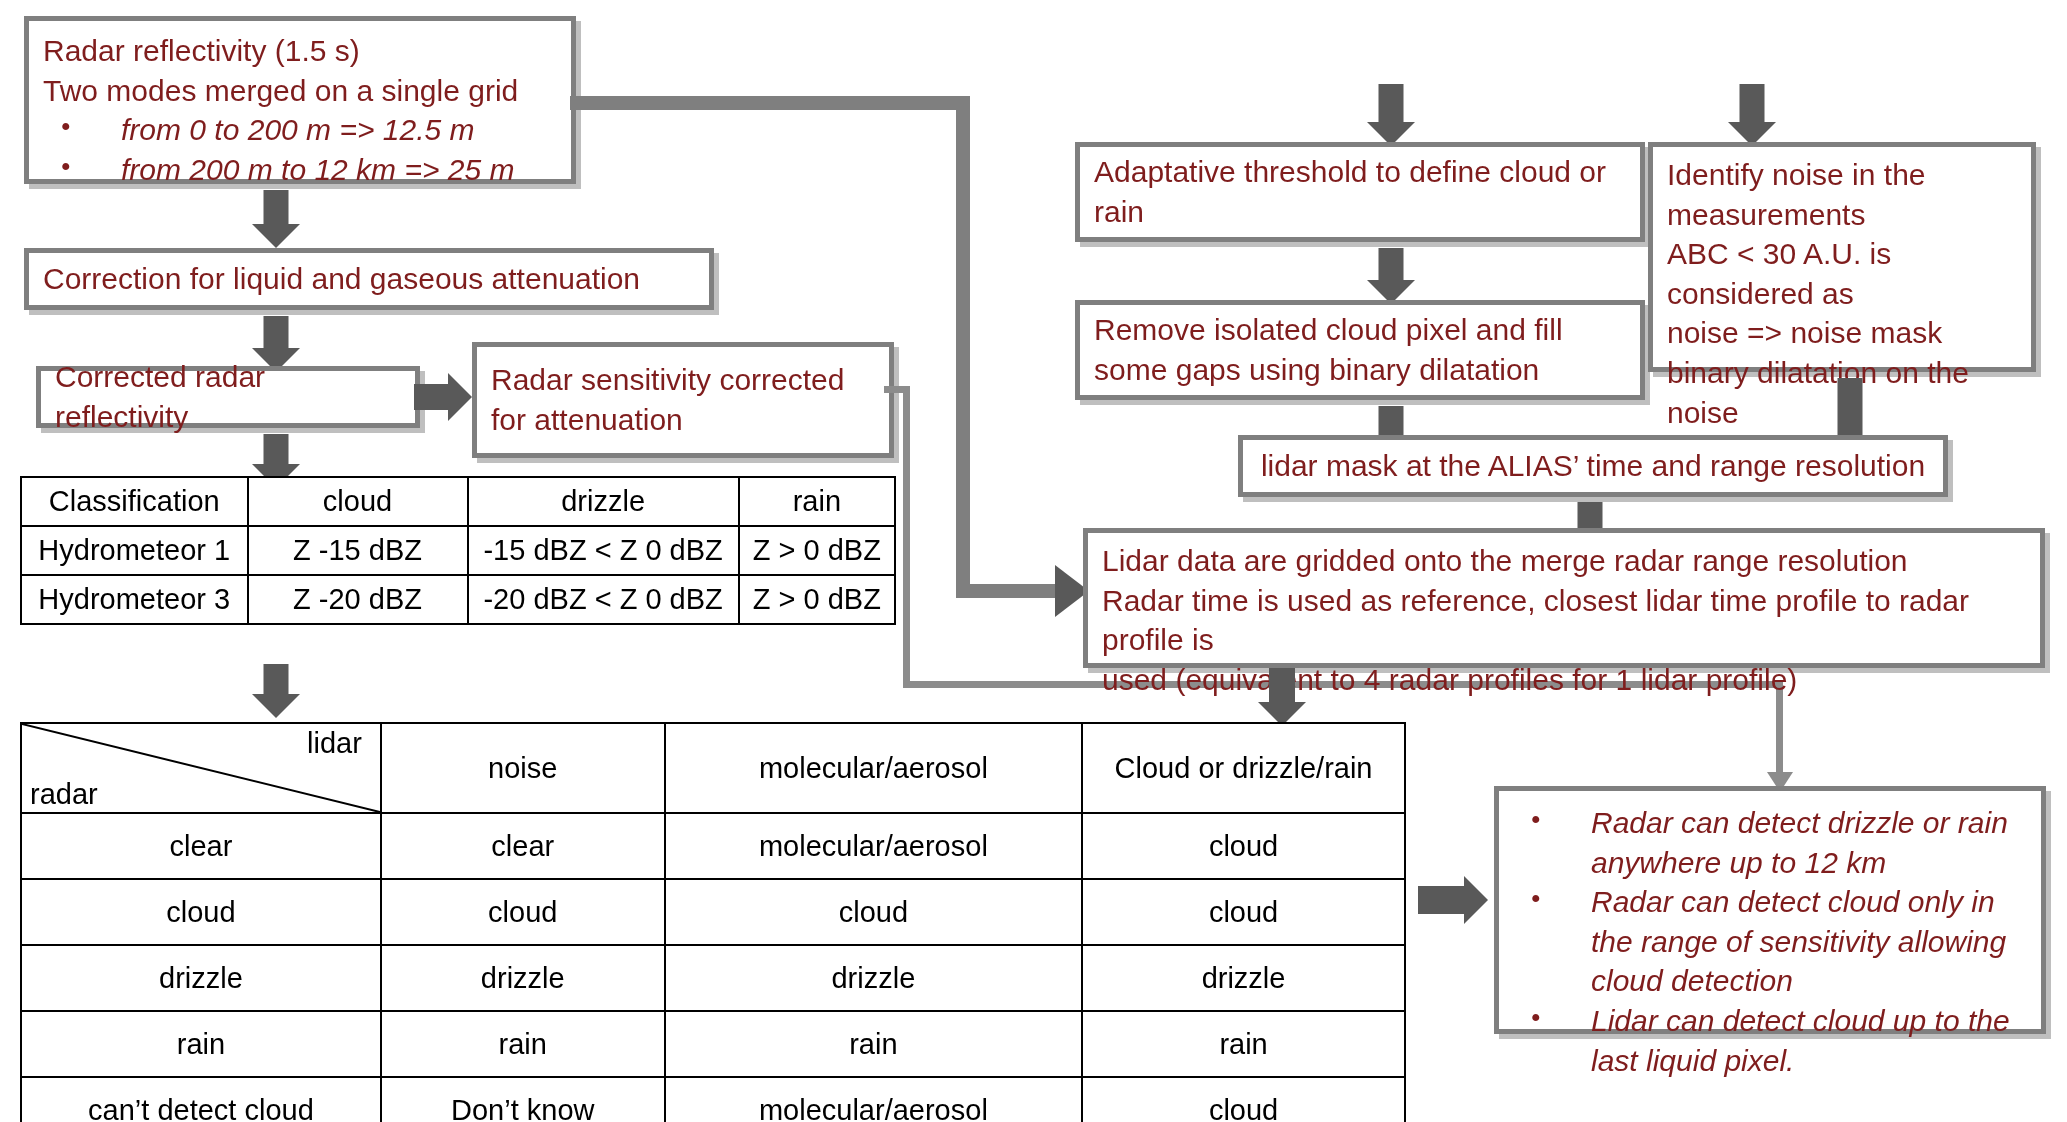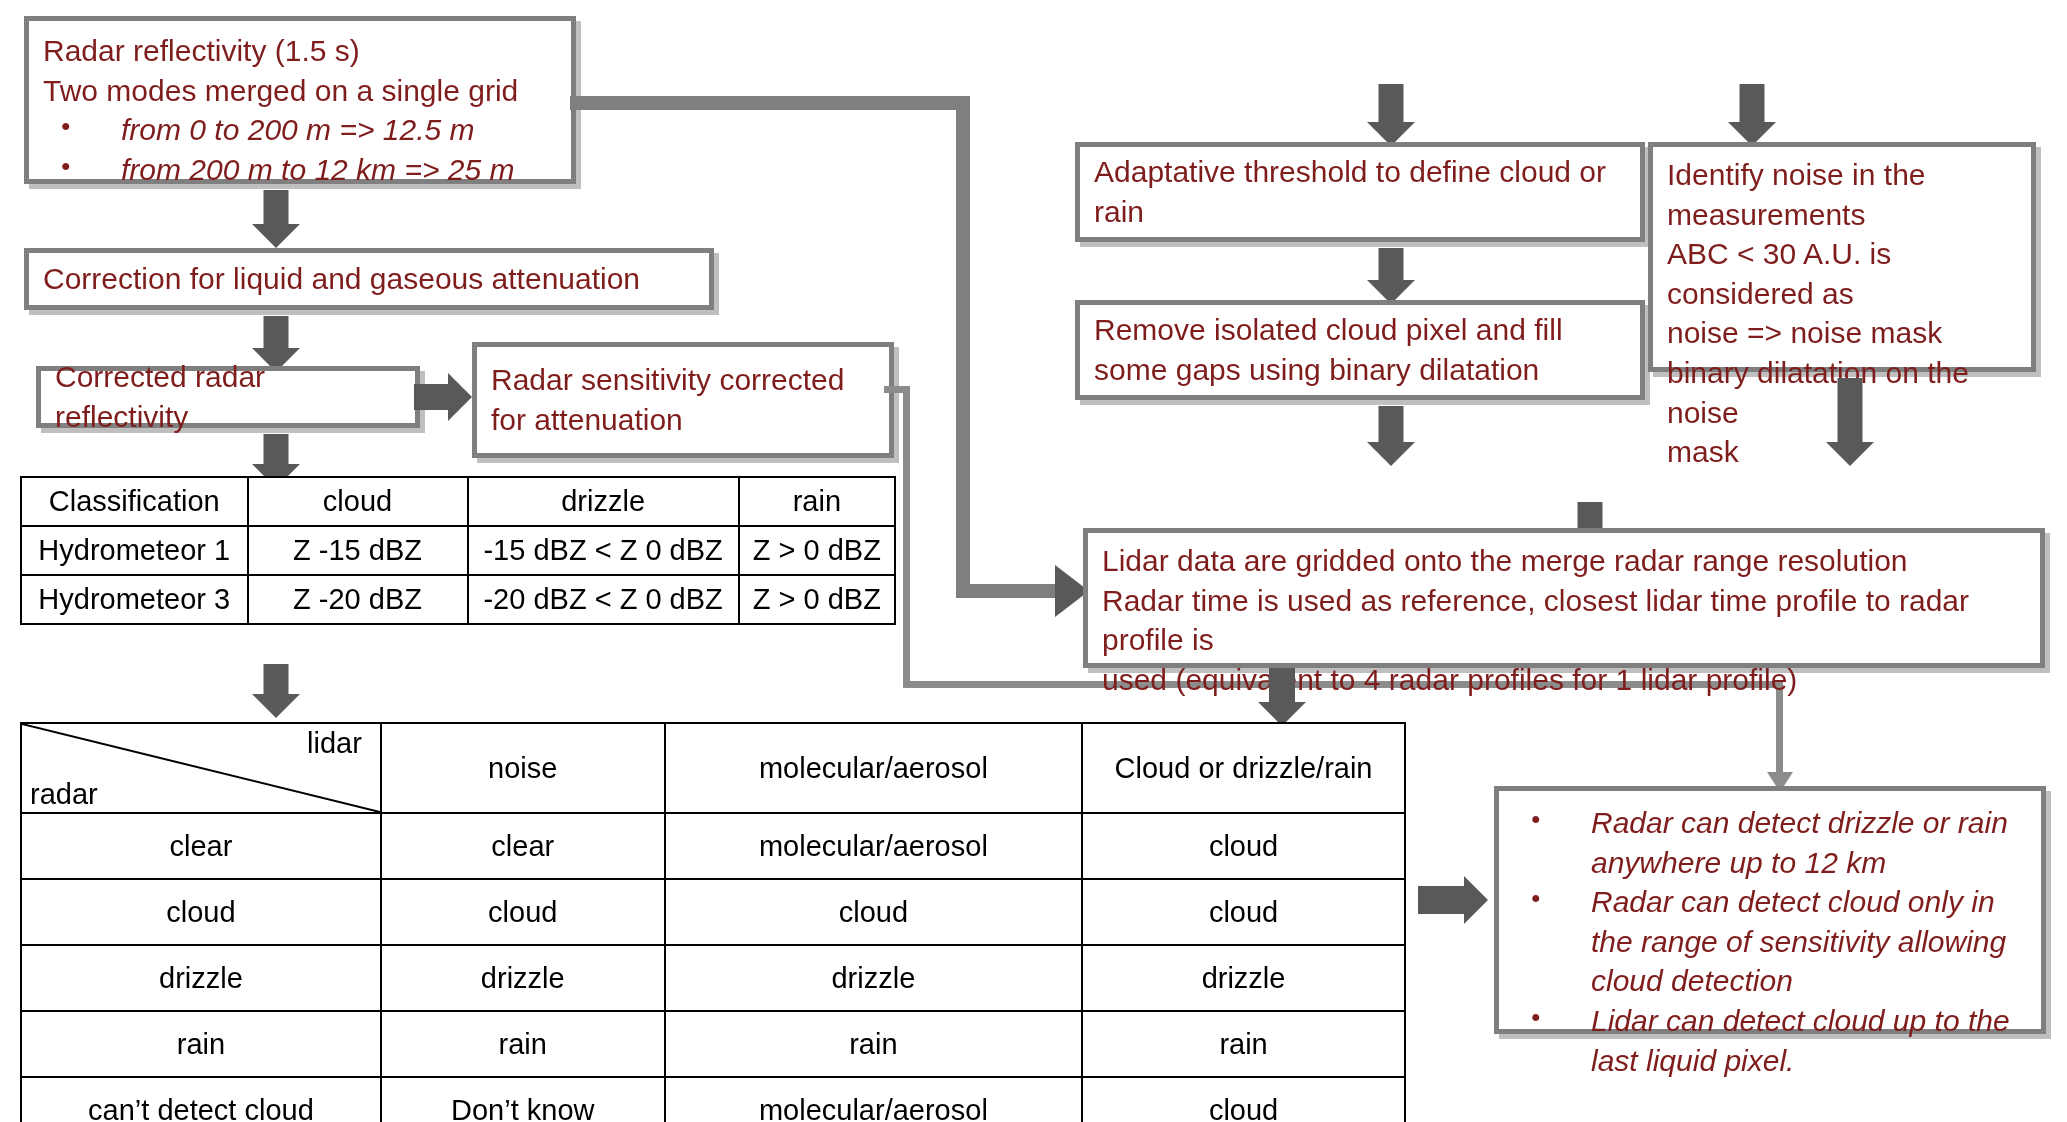--- a/index.html
+++ b/index.html
@@ -219,20 +219,23 @@
   <div class="darrow" style="left:1367px;top:406px;width:48px;height:60px;">
     <div class="shaft" style="width:25px;height:38px;"></div>
     <div class="head" style="top:36px;"></div>
   </div>
 
   <div class="darrow" style="left:1826px;top:378px;width:48px;height:88px;">
     <div class="shaft" style="width:25px;height:66px;"></div>
     <div class="head" style="top:64px;"></div>
   </div>
 
+  <div class="box hvcent" id="box-lidar-mask" style="left:1238px;top:435px;width:710px;height:62px;padding-top:0;padding-bottom:0;">
+    <div>lidar mask at the ALIAS’ time and range resolution</div>
+  </div>
 
   <div class="darrow" style="left:1566px;top:502px;width:48px;height:56px;">
     <div class="shaft" style="width:25px;height:34px;"></div>
     <div class="head" style="top:32px;"></div>
   </div>
 
   <div class="box" id="box-lidar-gridded" style="left:1083px;top:528px;width:962px;height:140px;padding-top:8px;">
     <div>Lidar data are gridded onto the merge radar range resolution</div>
     <div>Radar time is used as reference, closest lidar time profile to radar profile is</div>
     <div>used (equivalent to 4 radar profiles for 1 lidar profile)</div>

